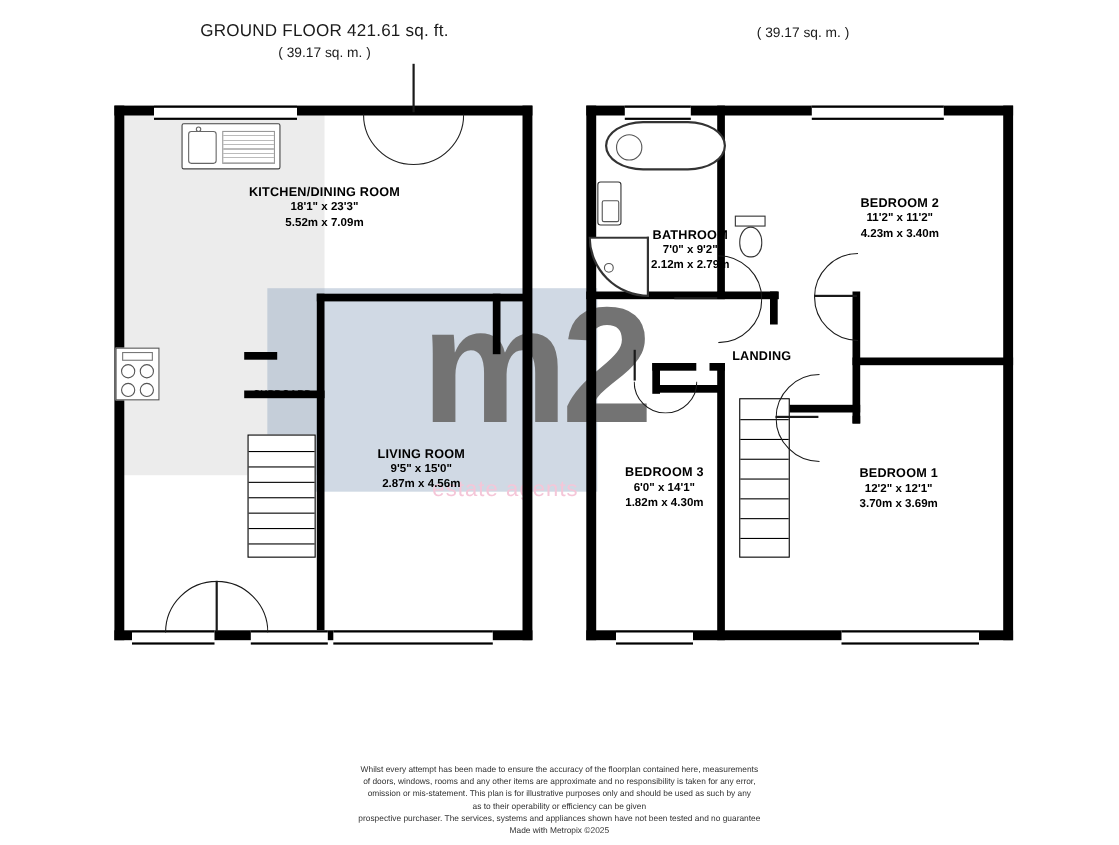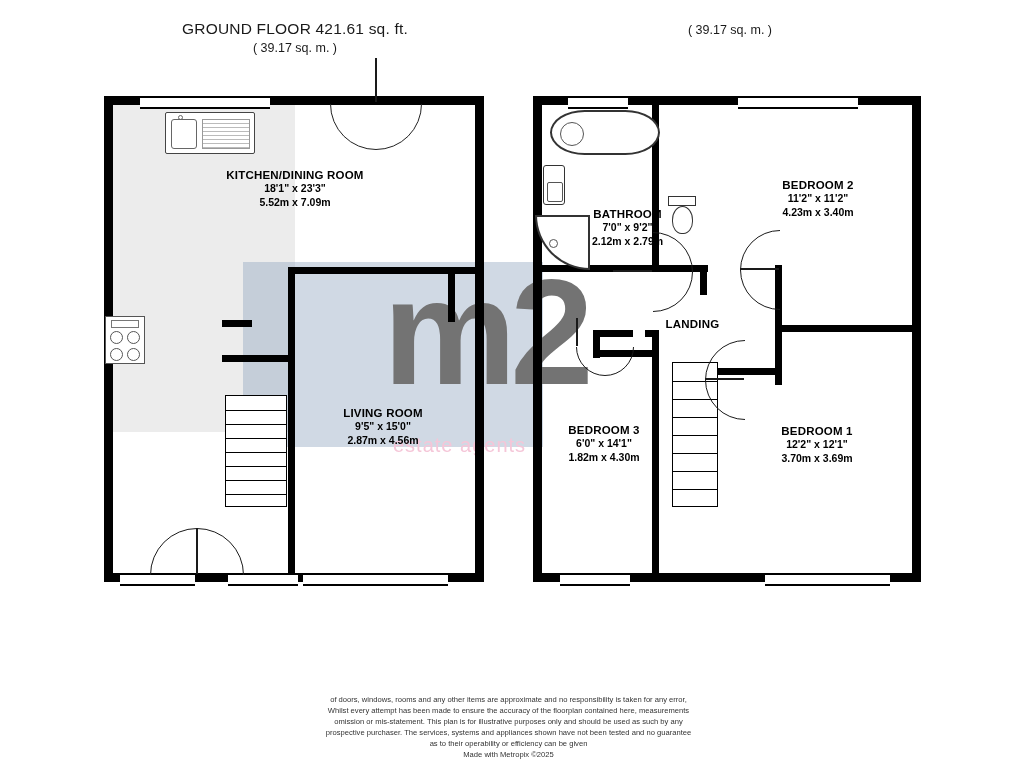--- a/index.html
+++ b/index.html
@@ -373,21 +373,21 @@
       <div class="dim">3.70m x 3.69m</div>
     </div>
 
     <div class="label" style="left:625px; top:317px; width:135px;">
       <div class="nm">LANDING</div>
     </div>
   </div>
 
 
   <div class="abs" style="left:0; top:694px; width:1017px;">
+    <div class="footer-disclaimer" style="position:relative; top:0;">Whilst every attempt has been made to ensure the accuracy of the floorplan contained here, measurements</div>
     <div class="footer-disclaimer" style="position:relative; top:0;">of doors, windows, rooms and any other items are approximate and no responsibility is taken for any error,</div>
-    <div class="footer-disclaimer" style="position:relative; top:0;">Whilst every attempt has been made to ensure the accuracy of the floorplan contained here, measurements</div>
     <div class="footer-disclaimer" style="position:relative; top:0;">omission or mis-statement. This plan is for illustrative purposes only and should be used as such by any</div>
+    <div class="footer-disclaimer" style="position:relative; top:0;">as to their operability or efficiency can be given</div>
     <div class="footer-disclaimer" style="position:relative; top:0;">prospective purchaser. The services, systems and appliances shown have not been tested and no guarantee</div>
-    <div class="footer-disclaimer" style="position:relative; top:0;">as to their operability or efficiency can be given</div>
     <div class="footer-disclaimer" style="position:relative; top:0;">Made with Metropix ©2025</div>
   </div>
 
 </div>
 
 </body></html>

